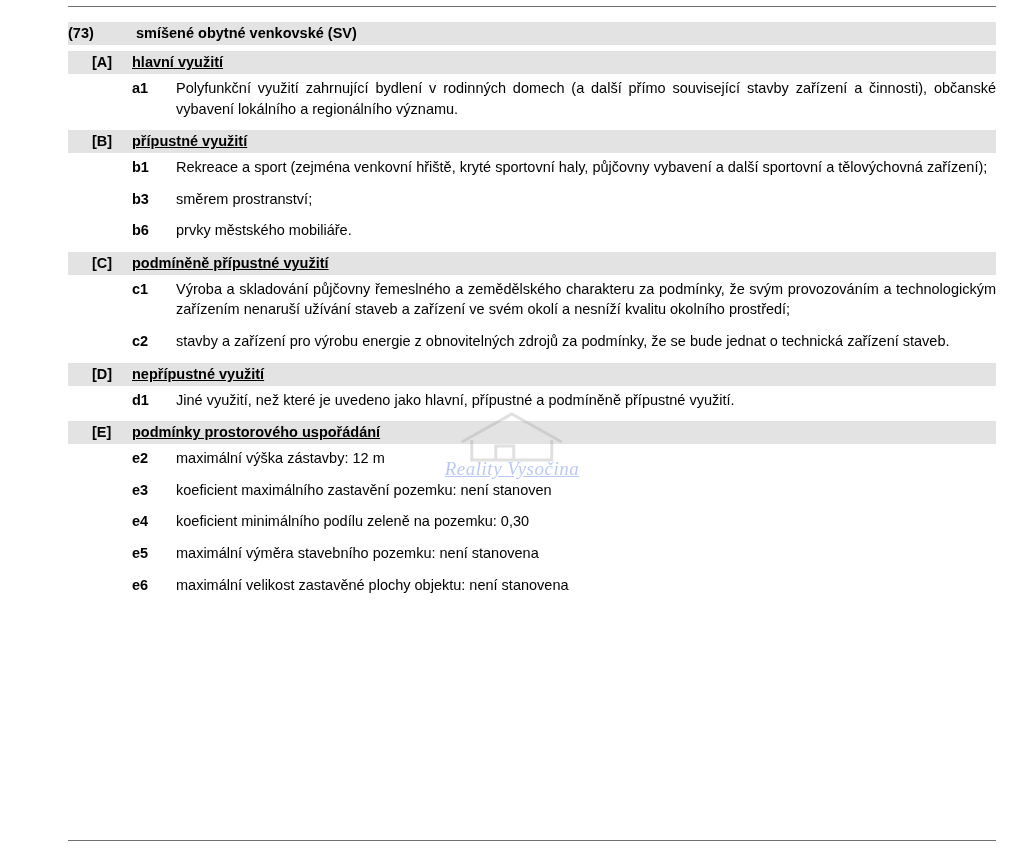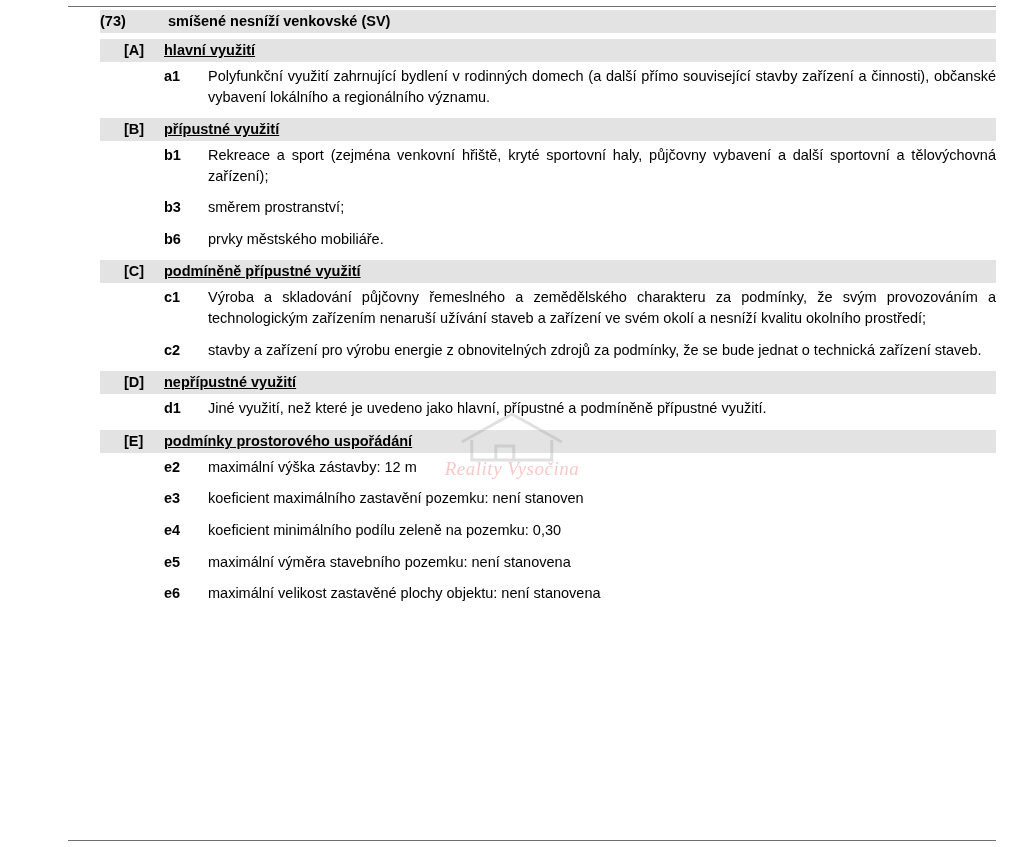--- a/index.html
+++ b/index.html
@@ -28,23 +28,22 @@
     position: absolute;
     left: 68px;
     right: 28px;
     height: 1px;
     background: #6f6f6f;
   }
   .page-rule.top { top: 6px; }
   .page-rule.bottom { bottom: 6px; }
 
   .content {
-    padding: 10px 28px 0 68px;
-    box-sizing: border-box;
-    margin-left: 32px;
+    padding: 22px 28px 0 68px;
+    box-sizing: border-box;
   }
 
   
   .band {
     display: flex;
     align-items: baseline;
     background: #e3e3e3;
     padding: 3px 4px 4px 0;
     margin-bottom: 4px;
   }
@@ -112,44 +111,45 @@
     top: 408px;
     transform: translateX(-50%);
     text-align: center;
     pointer-events: none;
     opacity: 0.30;
     color: #9b9b9b;
   }
   .watermark .wm-text {
     font-size: 19px;
     letter-spacing: 0.5px;
-    color: #ef4444;
+    color: #1d4ed8;
     font-family: "Liberation Serif", serif;
     font-style: italic;
+    text-decoration: underline;
   }
   .wm-house {
     width: 120px;
     height: 56px;
     margin: 0 auto -6px auto;
     position: relative;
   }
   .wm-house svg { display: block; }
 </style>
 </head>
 <body>
 
 <div id="page">
 
   <div class="page-rule top"></div>
 
   <div class="content">
 
     <div class="band title-band">
       <span class="code">(73)</span>
-      <span class="band-label">smíšené nesníží venkovské (SV)</span>
+      <span class="band-label">smíšené obytné venkovské (SV)</span>
     </div>
 
     <div class="band sub-band">
       <span class="code">[A]</span>
       <span class="band-label underline">hlavní využití</span>
     </div>
     <div class="item justify">
       <span class="item-code">a1</span>
       <span class="item-text">Polyfunkční využití zahrnující bydlení v rodinných domech (a další přímo související stavby zařízení a činnosti), občanské vybavení lokálního a regionálního významu.</span>
     </div>

